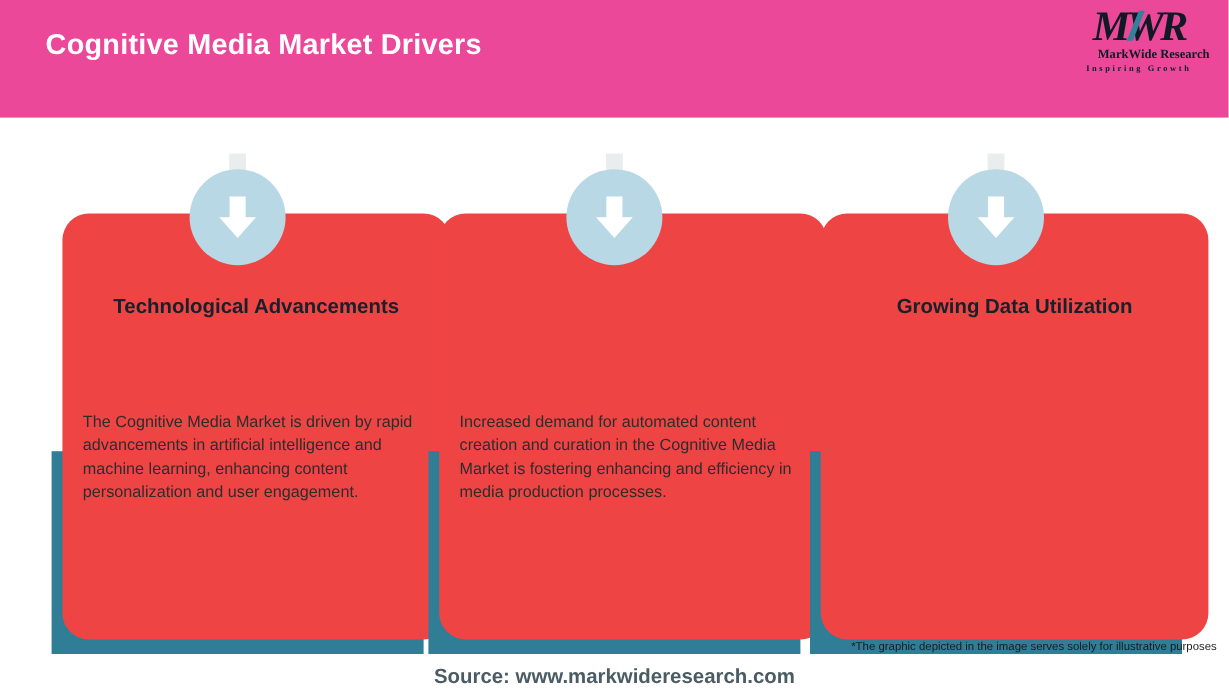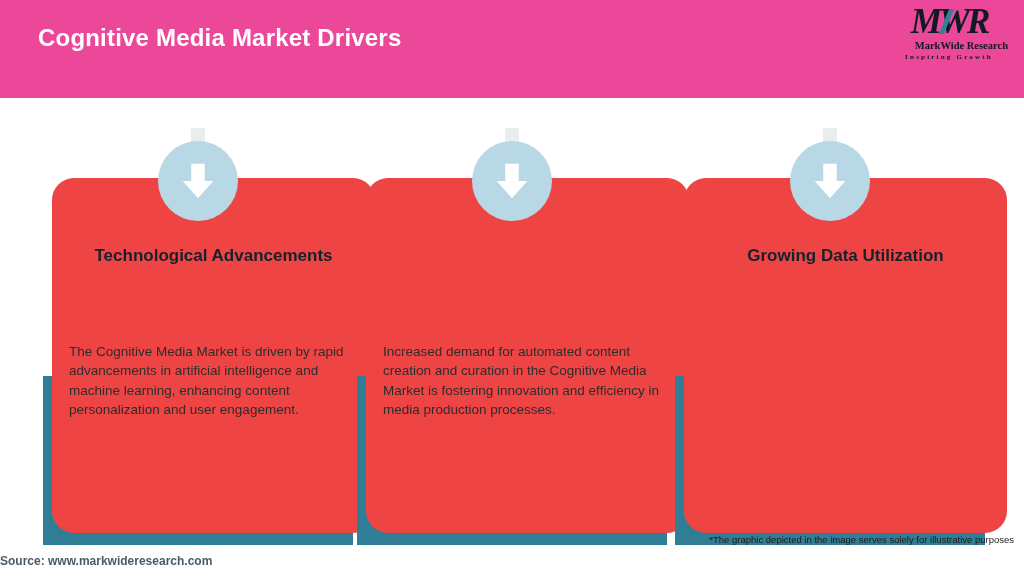--- a/index.html
+++ b/index.html
@@ -133,21 +133,22 @@
   .col-2 .backing { left: 675px; }
   .col-2 .card    { left: 684px; }
   .col-2 .circle  { left: 790px; }
   .col-2 .notch   { left: 823px; }
 
   
   .footer-source {
     position: absolute;
     left: 0; right: 0;
     top: 554px;
-    font-size: 12px;
+    text-align: center;
+    font-size: 17px;
     font-weight: bold;
     color: #4b5b64;
   }
   .footer-disclaimer {
     position: absolute;
     right: 10px;
     top: 534px;
     font-size: 9.5px;
     color: #1a1a1a;
   }
@@ -180,21 +181,21 @@
       <svg width="46" height="46" viewBox="0 0 48 48" aria-hidden="true">
         <polygon points="17,6 31,6 31,24 40,24 24,42 8,24 17,24" fill="#ffffff"></polygon>
       </svg>
     </div>
   </div>
 
   <div class="col-1">
     <div class="backing"></div>
     <div class="notch"></div>
     <div class="card">
-      <div class="card-body">Increased demand for automated content creation and curation in the Cognitive Media Market is fostering innovation and efficiency in media production processes.</div>
+      <div class="card-body">Increased demand for automated content creation and curation in the Cognitive Media Market is fostering enhancing and efficiency in media production processes.</div>
     </div>
     <div class="circle">
       <svg width="46" height="46" viewBox="0 0 48 48" aria-hidden="true">
         <polygon points="17,6 31,6 31,24 40,24 24,42 8,24 17,24" fill="#ffffff"></polygon>
       </svg>
     </div>
   </div>
 
   <div class="col-2">
     <div class="backing"></div>

